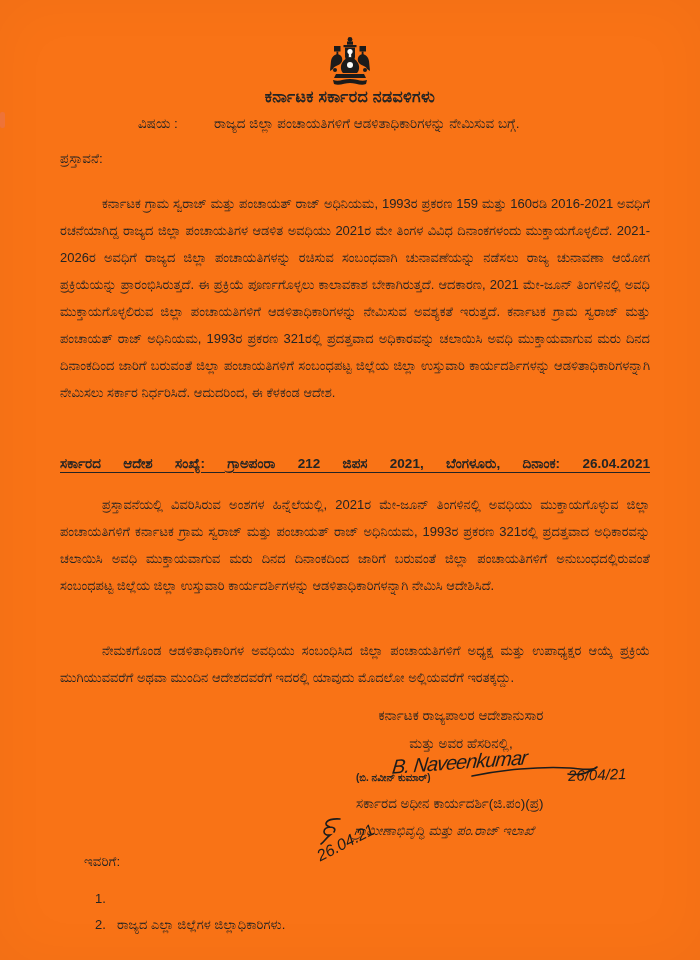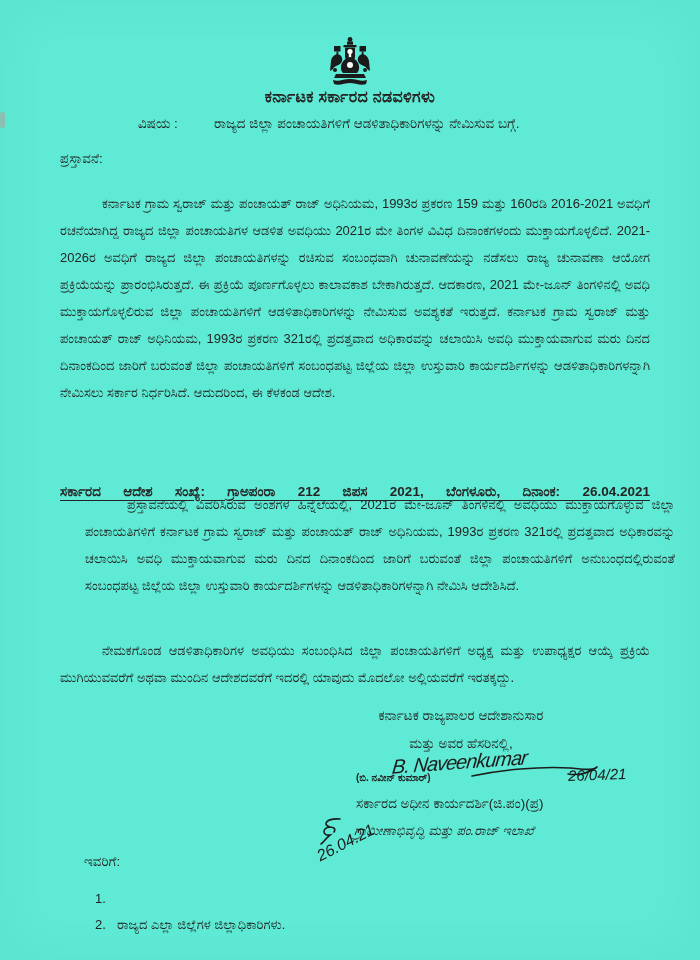--- a/index.html
+++ b/index.html
@@ -1,43 +1,43 @@
 <!DOCTYPE html>
 <html lang="kn"><head>
 <meta charset="utf-8">
 <style>
   html,body{margin:0;padding:0;background:#e8e8e8;}
   .page{
     position:relative;
     width:700px;height:960px;
     margin:0 auto;
-    background:#5eead4;
+    background:#f97316;
     box-shadow:inset 0 0 60px rgba(0,0,0,0.035);
     font-family:"Liberation Sans","DejaVu Sans",sans-serif;
     color:#242424;
     overflow:hidden;
   }
   .abs{position:absolute;}
   .emblem{left:0;right:0;top:36px;text-align:center;}
   .doc-title{left:0;right:0;top:88px;text-align:center;font-size:16px;font-weight:bold;letter-spacing:.3px;}
   .subject{left:100px;top:116px;width:540px;display:flex;font-size:13.5px;}
   .subject .lbl{flex:0 0 62px;margin-left:38px;}
   .subject .txt{margin-left:14px;}
   .preamble{left:60px;top:151px;font-size:13.5px;}
   .para{left:60px;width:590px;font-size:13px;line-height:27px;text-align:justify;overflow:hidden;}
   .para.indent{text-indent:42px;}
   .p1{top:190px;height:262px;}
   .order{
     left:60px;top:456px;width:590px;height:28px;
     font-size:13.5px;font-weight:bold;
     text-align:justify;text-align-last:justify;
     text-decoration:underline;text-underline-offset:4px;
-    overflow:hidden;white-space:nowrap;margin-top:28px;
+    overflow:hidden;white-space:nowrap;
   }
-  .p2{top:491px;height:134px;margin-left:25px;}
+  .p2{top:491px;height:134px;}
   .p3{top:637px;height:82px;}
   .signoff{left:330px;top:702px;width:262px;text-align:center;font-size:13.5px;line-height:28px;}
   .sig-script{
     left:392px;top:748px;width:220px;
     font-size:20px;font-style:italic;
     transform:rotate(-4deg) skewX(-10deg);
     color:#1c1c1c;letter-spacing:-1px;white-space:nowrap;
   }
   .sig-swash{left:470px;top:762px;}
   .sig-date{left:568px;top:766px;font-size:15px;font-style:italic;transform:rotate(-2deg);color:#1c1c1c;white-space:nowrap;}

